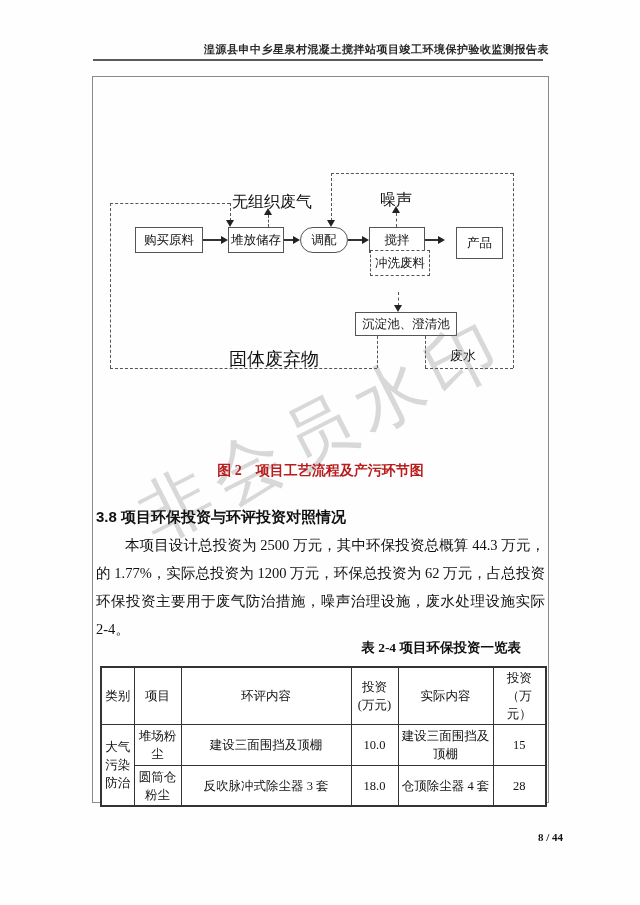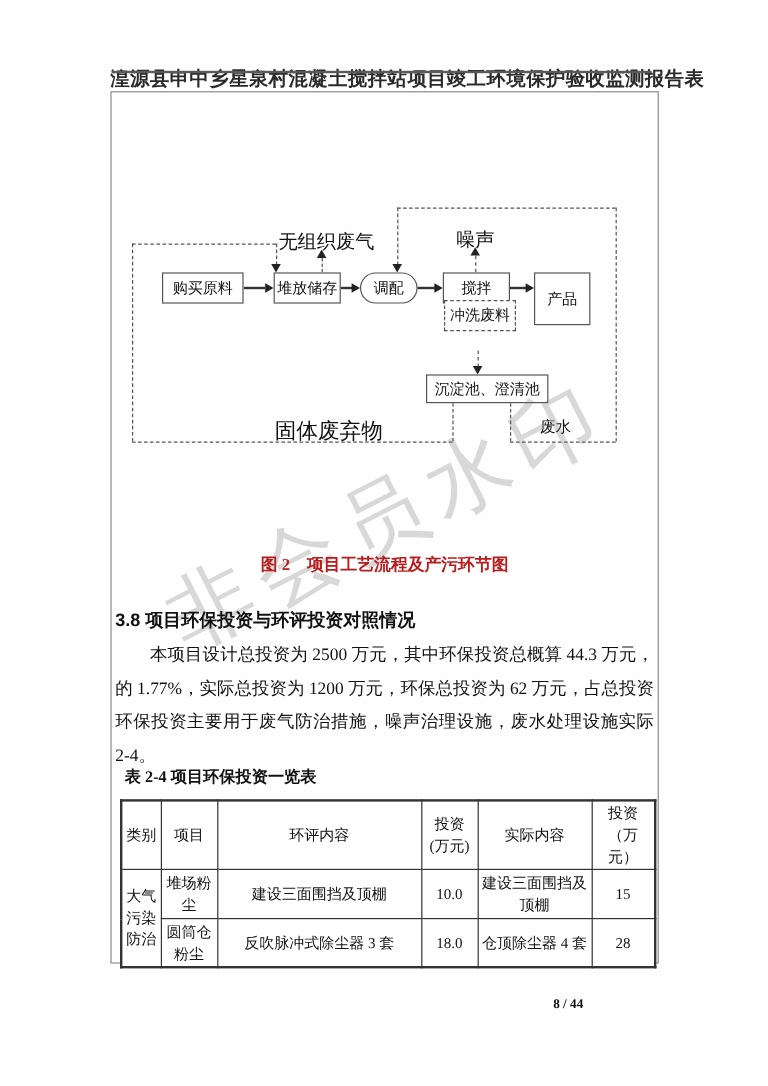--- a/index.html
+++ b/index.html
@@ -5,22 +5,22 @@
   * { margin:0; padding:0; box-sizing:border-box; }
   html,body { background:#ffffff; }
   .page {
     position:relative; width:640px; height:905px; margin:0 auto;
     background:#fefefe; overflow:hidden;
     font-family:"Liberation Serif", serif; color:#1a1a1a;
   }
 
   
   .hdr-title {
-    position:absolute; left:92px; top:56px; width:457px;
-    text-align:right; font-size:16px; font-weight:600; color:#2a2a2a;
+    position:absolute; left:92px; top:42px; width:457px;
+    text-align:right; font-size:11px; font-weight:600; color:#2a2a2a;
     letter-spacing:0.5px; white-space:nowrap;
   }
   .hdr-rule { position:absolute; left:93px; top:59px; width:450px; height:1.5px; background:#5a5a5a; }
 
   
   .frame { position:absolute; left:92px; top:76px; width:457px; height:727px; border:1.5px solid #8a8a8a; background:transparent; }
 
   
   .watermark {
     position:absolute; left:120px; top:370px; width:460px;
@@ -58,40 +58,40 @@
   }
   .pline {
     position:absolute; left:96px; width:449px; height:18px;
     font-size:14.5px; color:#111; white-space:nowrap; z-index:6;
   }
   .pline.jl { text-align:justify; text-align-last:justify; white-space:normal; overflow:hidden; }
   .pline.indent { padding-left:29px; }
 
   
   .tbl-title {
-    position:absolute; left:92px; top:639px; width:429px; text-align:left;
-    font-size:13.5px; font-weight:bold; color:#111; z-index:6;padding-left:12px;
+    position:absolute; left:92px; top:639px; width:429px; text-align:right;
+    font-size:13.5px; font-weight:bold; color:#111; z-index:6;
   }
   table.inv {
     position:absolute; left:100px; top:666px; width:445px;
     border-collapse:collapse; table-layout:fixed; z-index:6; background:#fff;
     border:2px solid #333;
   }
   table.inv td {
     border:1px solid #333; text-align:center; vertical-align:middle;
     font-size:12.5px; color:#111; white-space:pre-line; line-height:1.45;
     padding:1px 2px; overflow:hidden;
   }
   tr.h-row { height:54px; }
   tr.r1 { height:41px; }
   tr.r2 { height:40px; }
 
   
   .page-num {
-    position:absolute; left:420px; top:831px; width:107px; text-align:center;
+    position:absolute; left:456px; top:831px; width:107px; text-align:right;
     font-size:11px; font-weight:bold; color:#111;
   }
 </style>
 </head>
 <body>
 
 <div class="page">
 
   <div class="hdr-title">湟源县申中乡星泉村混凝土搅拌站项目竣工环境保护验收监测报告表</div>
   <div class="hdr-rule"></div>
@@ -121,21 +121,21 @@
   <div class="flabel" style="left:232px; top:192px; width:78px; text-align:center;">无组织废气</div>
 
   <div class="vl" style="left:396px; top:213px; height:14px;"></div>
   <div class="ah up" style="left:392px; top:206px;"></div>
   <div class="flabel" style="left:371px; top:190px; width:50px; text-align:center;">噪声</div>
 
   <div class="fbox" style="left:135px; top:227px; width:68px; height:26px;">购买原料</div>
   <div class="fbox" style="left:228px; top:227px; width:56px; height:26px;">堆放储存</div>
   <div class="fbox" style="left:300px; top:227px; width:48px; height:26px;border-radius:13px;">调配</div>
   <div class="fbox" style="left:369px; top:227px; width:56px; height:26px;">搅拌</div>
-  <div class="fbox" style="left:445px; top:227px; width:47px; height:44px;">产品</div>
+  <div class="fbox" style="left:456px; top:227px; width:47px; height:32px;">产品</div>
 
   <div class="sl" style="left:203px; top:239px; width:18px;"></div>
   <div class="ah right" style="left:221px; top:236px;"></div>
 
   <div class="sl" style="left:284px; top:239px; width:10px;"></div>
   <div class="ah right" style="left:293px; top:236px;"></div>
 
   <div class="sl" style="left:348px; top:239px; width:15px;"></div>
   <div class="ah right" style="left:362px; top:236px;"></div>
 

